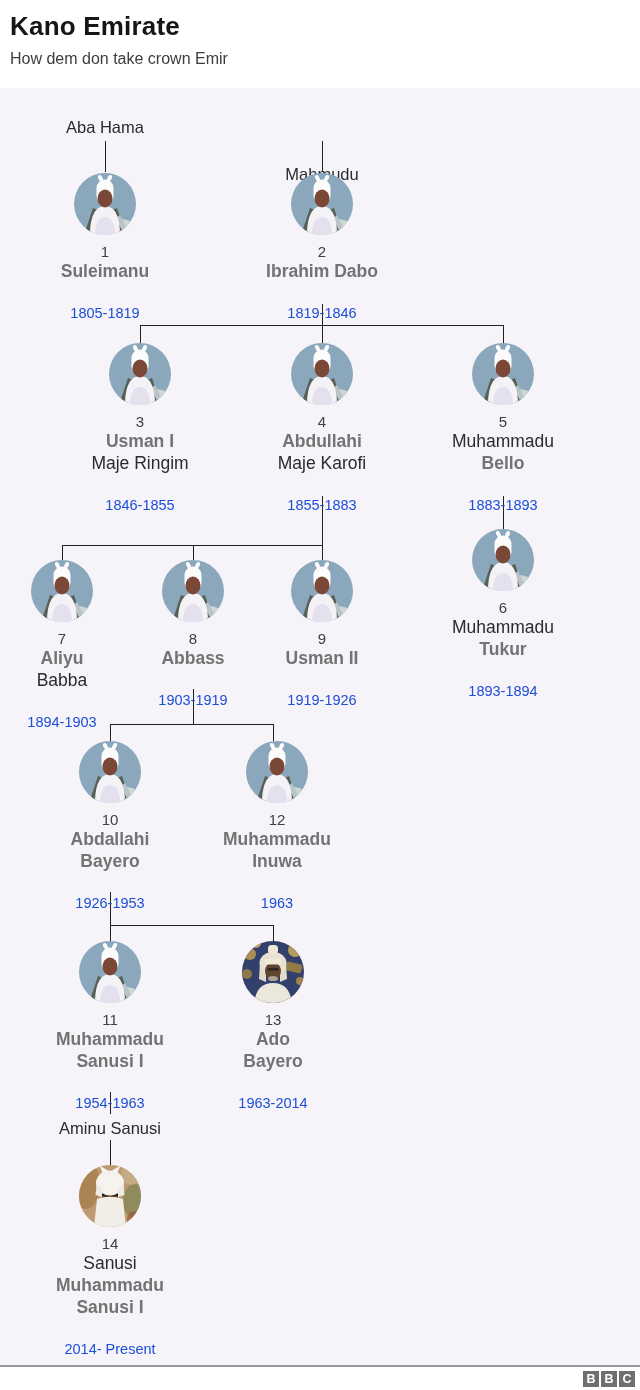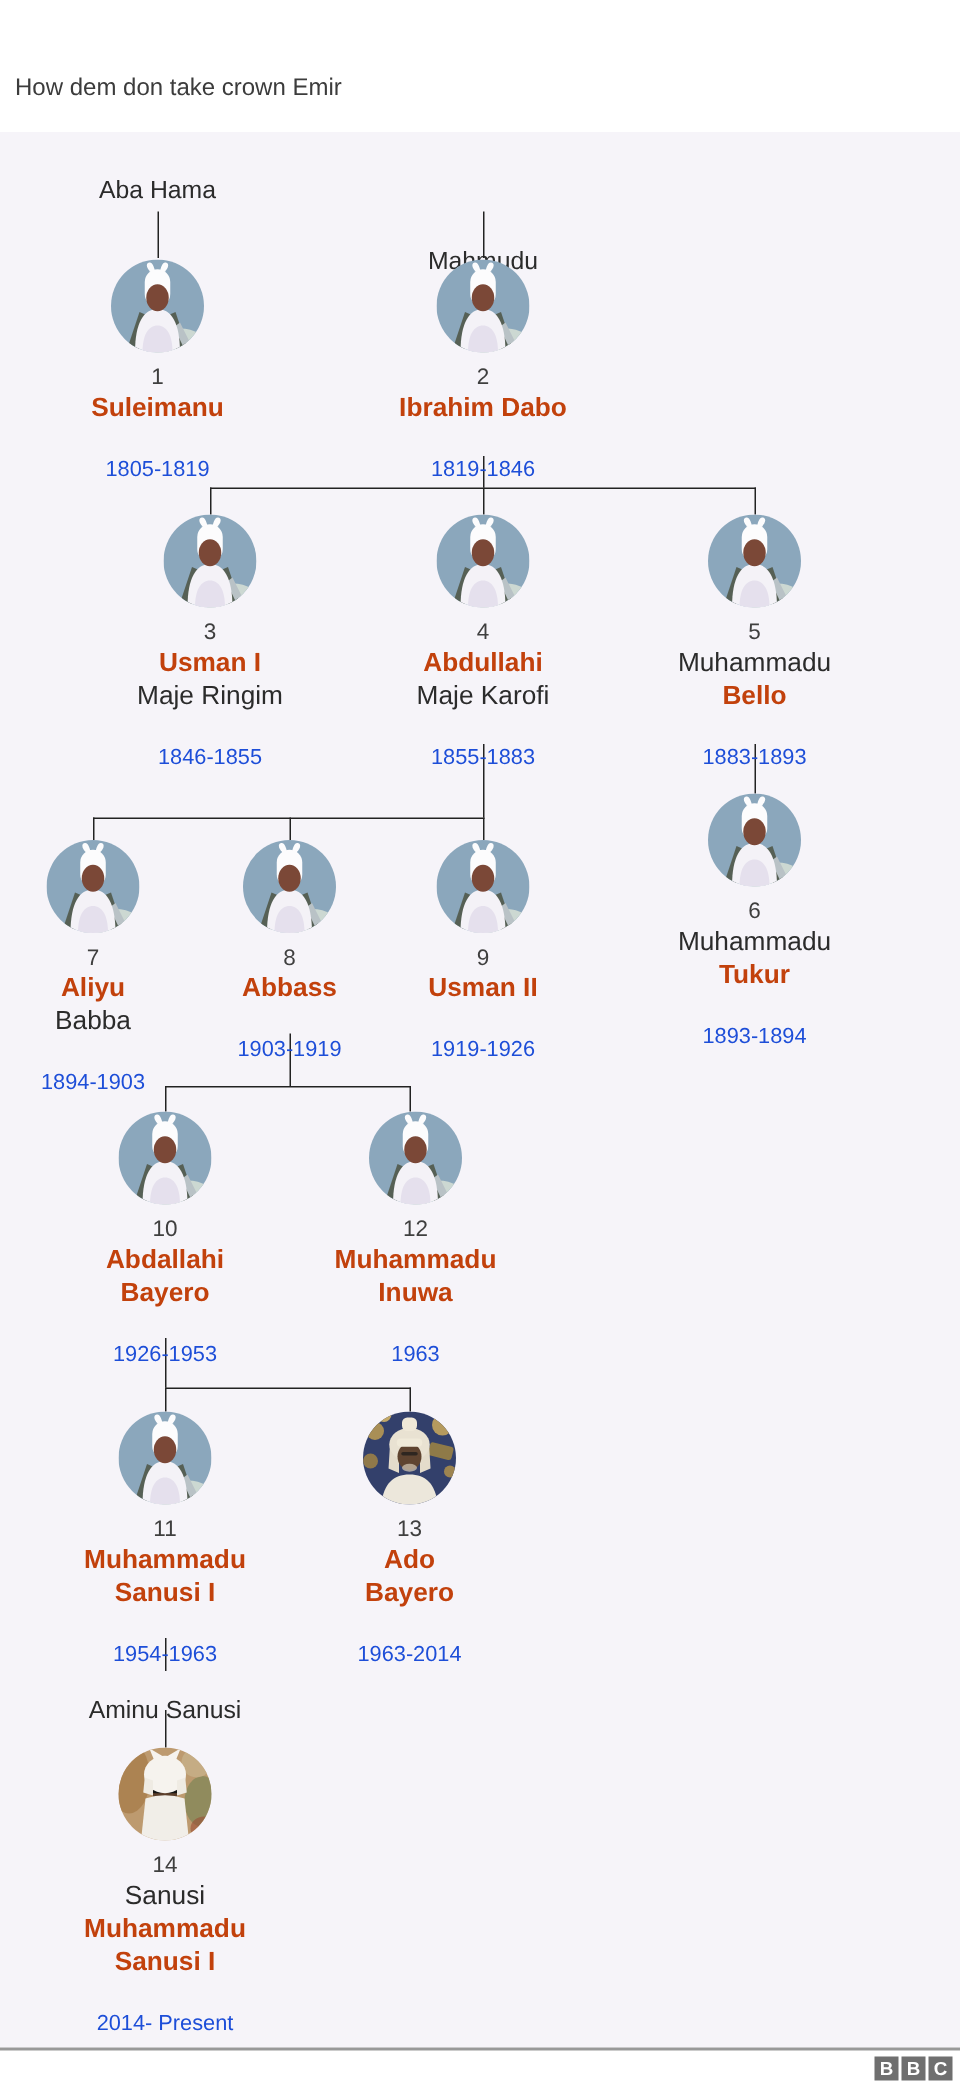--- a/index.html
+++ b/index.html
@@ -7,21 +7,21 @@
   .page{position:relative;width:640px;height:1390px;background:#ffffff;overflow:hidden;}
   .panel{position:absolute;left:0;top:88px;width:640px;height:1277px;background:#f6f4f9;}
   .title{position:absolute;left:10px;top:11px;margin:0;font-size:26px;font-weight:700;color:#161616;letter-spacing:0.2px;}
   .subtitle{position:absolute;left:10px;top:50px;margin:0;font-size:16px;font-weight:400;color:#3c3c3c;}
   .v{position:absolute;width:1px;background:#222222;}
   .h{position:absolute;height:1px;background:#222222;}
   .ancestor{position:absolute;width:160px;text-align:center;font-size:16.5px;color:#2b2b2b;line-height:18px;}
   .node{position:absolute;width:160px;display:flex;flex-direction:column;align-items:center;text-align:center;}
   .av{width:62px;height:62px;display:block;}
   .num{margin-top:9px;font-size:15px;color:#3f3f3f;line-height:16px;}
-  .nm{font-size:17.5px;font-weight:700;color:#c2410c;line-height:22px;}
+  .nm{font-size:17.5px;font-weight:700;color:#737373;line-height:22px;}
   .nm.r{font-weight:400;color:#2b2b2b;}
   .yrs{margin-top:23px;font-size:14.5px;color:#1d4ed8;line-height:16px;}
   .rule{position:absolute;left:0;top:1365px;width:640px;height:2px;background:#999999;}
   .bbc{position:absolute;left:583px;top:1371px;display:flex;gap:2px;}
   .blk{width:16px;height:16px;background:#6f6f6f;color:#ffffff;font-weight:700;font-size:12.5px;display:flex;align-items:center;justify-content:center;}
   .hiddefs{position:absolute;width:0;height:0;overflow:hidden;}
 </style>
 </head>
 <body>
 
@@ -85,27 +85,28 @@
         <path d="M38 9 L41.5 0.5 L33 5.5 Z" fill="#f6f3ee"></path>
         <path d="M17.5 20 L16.5 30 L23 32 L23 22 Z" fill="#efebe3"></path>
         <path d="M44.5 20 L45.5 30 L39 32 L39 22 Z" fill="#efebe3"></path>
       </g>
     </symbol>
   </defs>
 </svg>
 
 <div class="page">
 
+  <h1 class="title">Kano Emirate</h1>
   <p class="subtitle">How dem don take crown Emir</p>
 
   <div class="panel"></div>
 
   <div class="ancestor" style="left:25px;top:118px;">Aba Hama</div>
   <div class="ancestor" style="left:242px;top:118px;margin-top:47px;">Mahmudu</div>
-  <div class="ancestor" style="left:30px;top:1119px;margin-top:12px;">Aminu Sanusi</div>
+  <div class="ancestor" style="left:30px;top:1119px;">Aminu Sanusi</div>
 
   <div class="v" style="left:105px;top:141px;height:31px;"></div>
   <div class="v" style="left:322px;top:141px;height:31px;"></div>
   <div class="v" style="left:322px;top:304px;height:21px;"></div>
   <div class="h" style="left:140px;top:325px;width:364px;"></div>
   <div class="v" style="left:140px;top:325px;height:18px;"></div>
   <div class="v" style="left:322px;top:325px;height:18px;"></div>
   <div class="v" style="left:503px;top:325px;height:18px;"></div>
   <div class="v" style="left:322px;top:496px;height:49px;"></div>
   <div class="v" style="left:503px;top:496px;height:33px;"></div>

